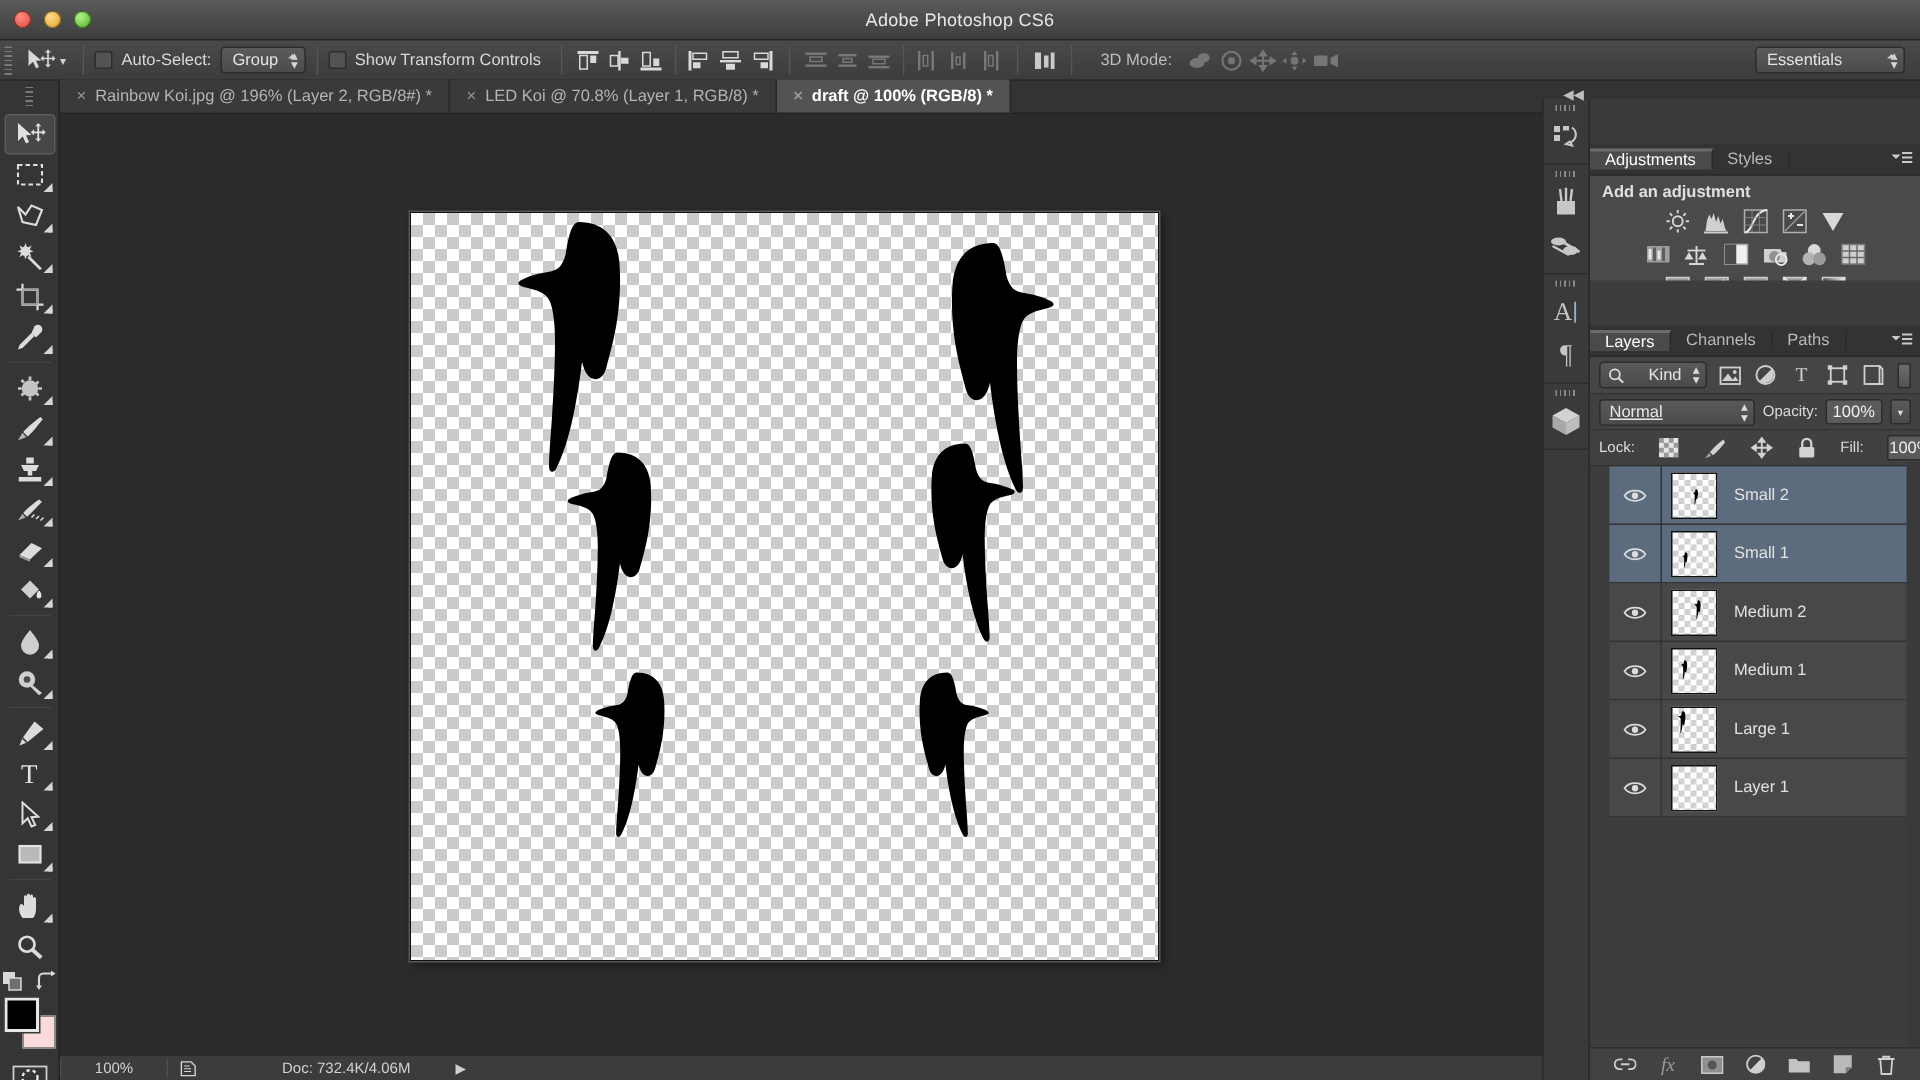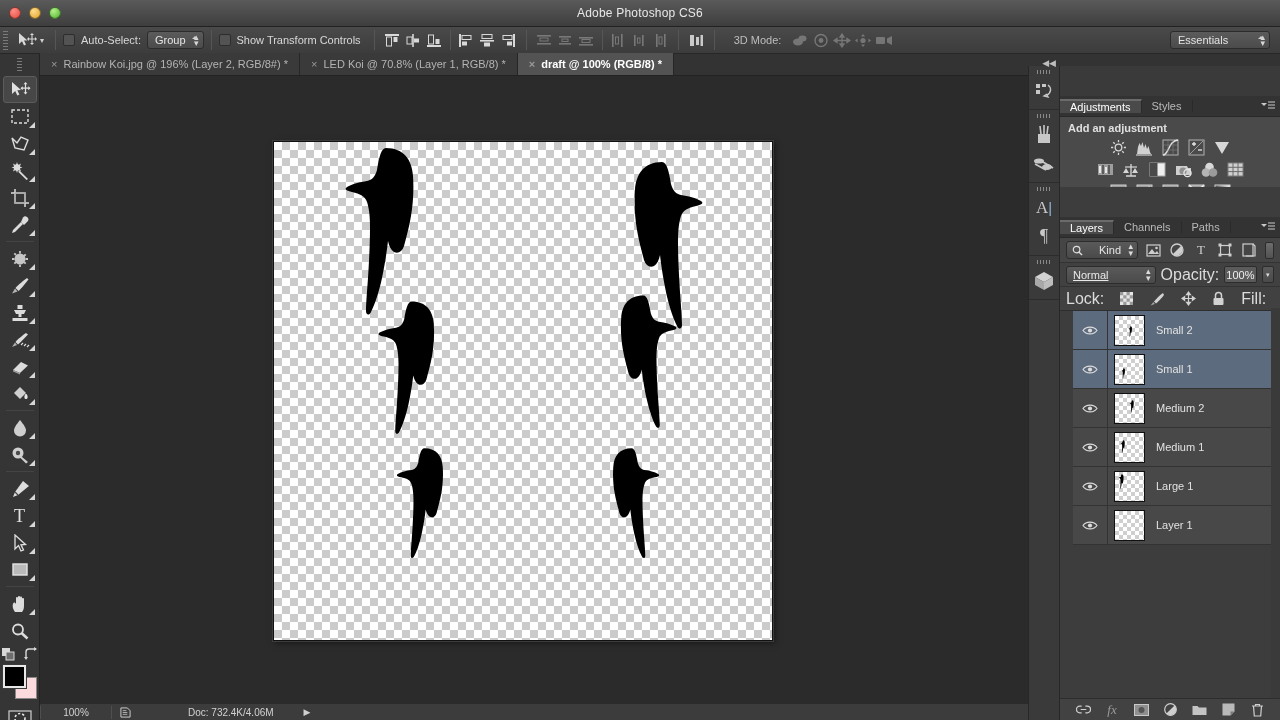--- a/index.html
+++ b/index.html
@@ -172,21 +172,21 @@
   .kind-select .arrows { position: absolute; right: 4px; top: 1px; font-size: 9px; line-height: 7px; color: #ddd; }
   .filter-ic { width: 18px; height: 18px; display: flex; align-items: center; justify-content: center; }
   .blendrow { height: 24px; display: flex; align-items: center; padding: 0 6px; gap: 5px;
               background: #414141; border-bottom: 1px solid #333; }
   .blend-select {
     height: 18px; width: 110px; padding-left: 6px; position: relative;
     background: linear-gradient(#5a5a5a, #4a4a4a); border: 1px solid #2c2c2c; border-radius: 3px;
     color: #e8e8e8; font-size: 11px; line-height: 17px; text-decoration: underline;
   }
   .blend-select .arrows { position: absolute; right: 4px; top: 1px; font-size: 9px; line-height: 7px; color: #ddd; }
-  .smalllabel { font-size: 16px; color: #dcdcdc; }
+  .smalllabel { font-size: 10px; color: #dcdcdc; }
   .numfield {
     height: 17px; width: 40px; text-align: center; font-size: 11px; color: #eee;
     background: #5b5b5b; border: 1px solid #2c2c2c; border-radius: 2px; line-height: 16px;
   }
   .numarrow { width: 15px; height: 17px; background: linear-gradient(#5a5a5a,#4a4a4a);
     border: 1px solid #2c2c2c; border-radius: 2px; display: flex; align-items: center; justify-content: center;
     color: #ddd; font-size: 7px; }
   .lockrow { height: 24px; display: flex; align-items: center; padding: 0 6px; gap: 16px;
              background: #414141; border-bottom: 1px solid #2e2e2e; }
   .lock-ic { width: 16px; height: 16px; display: flex; align-items: center; justify-content: center; }

